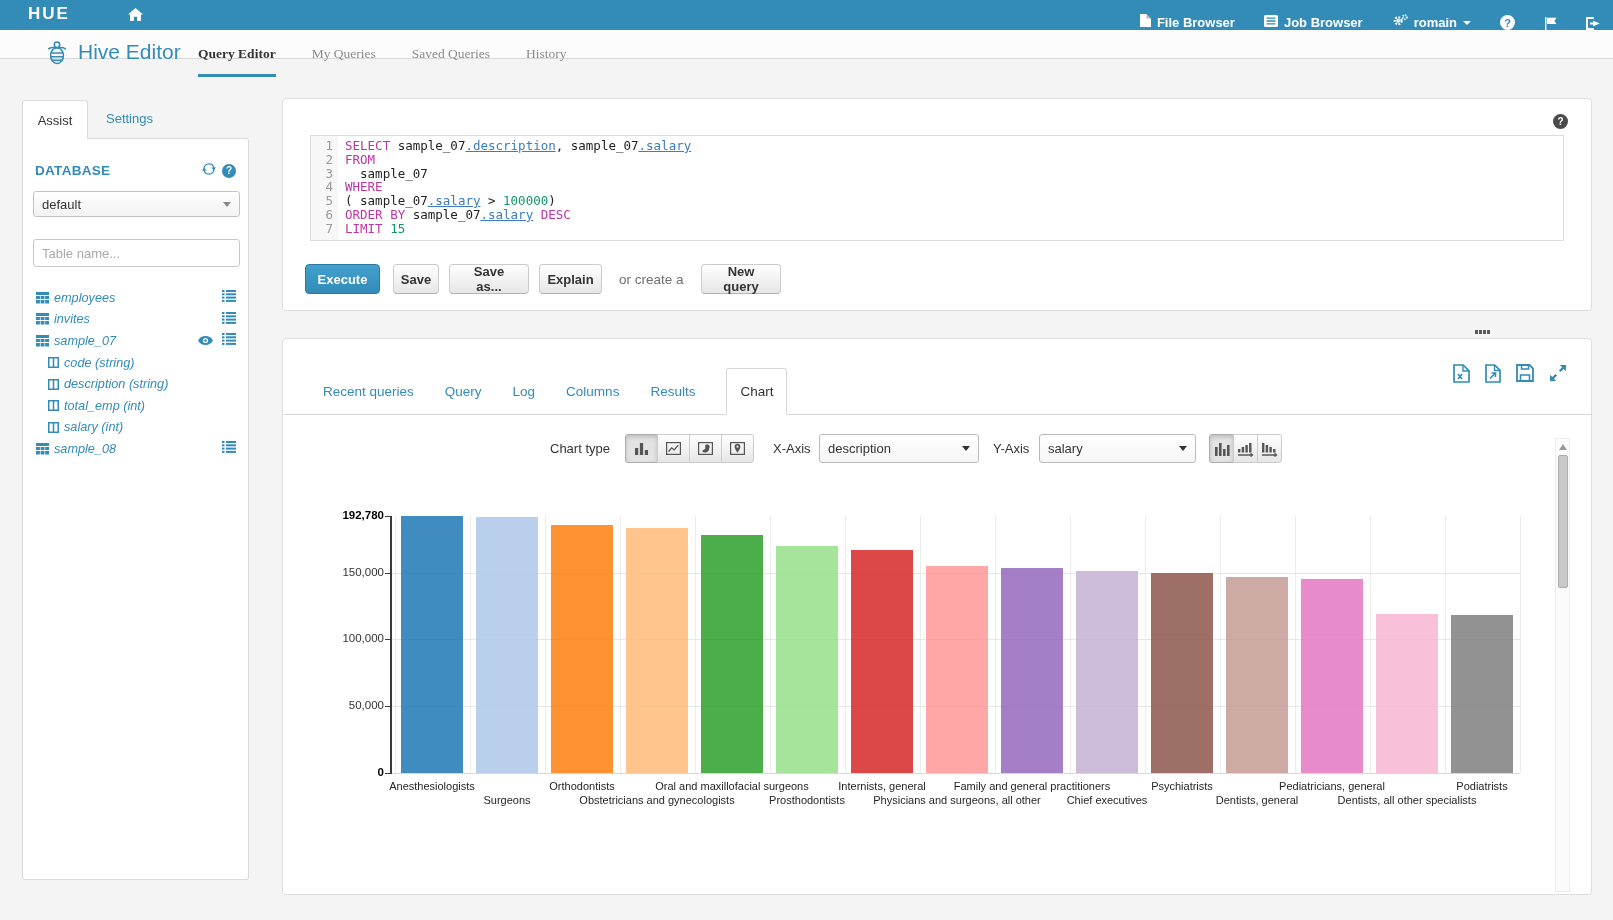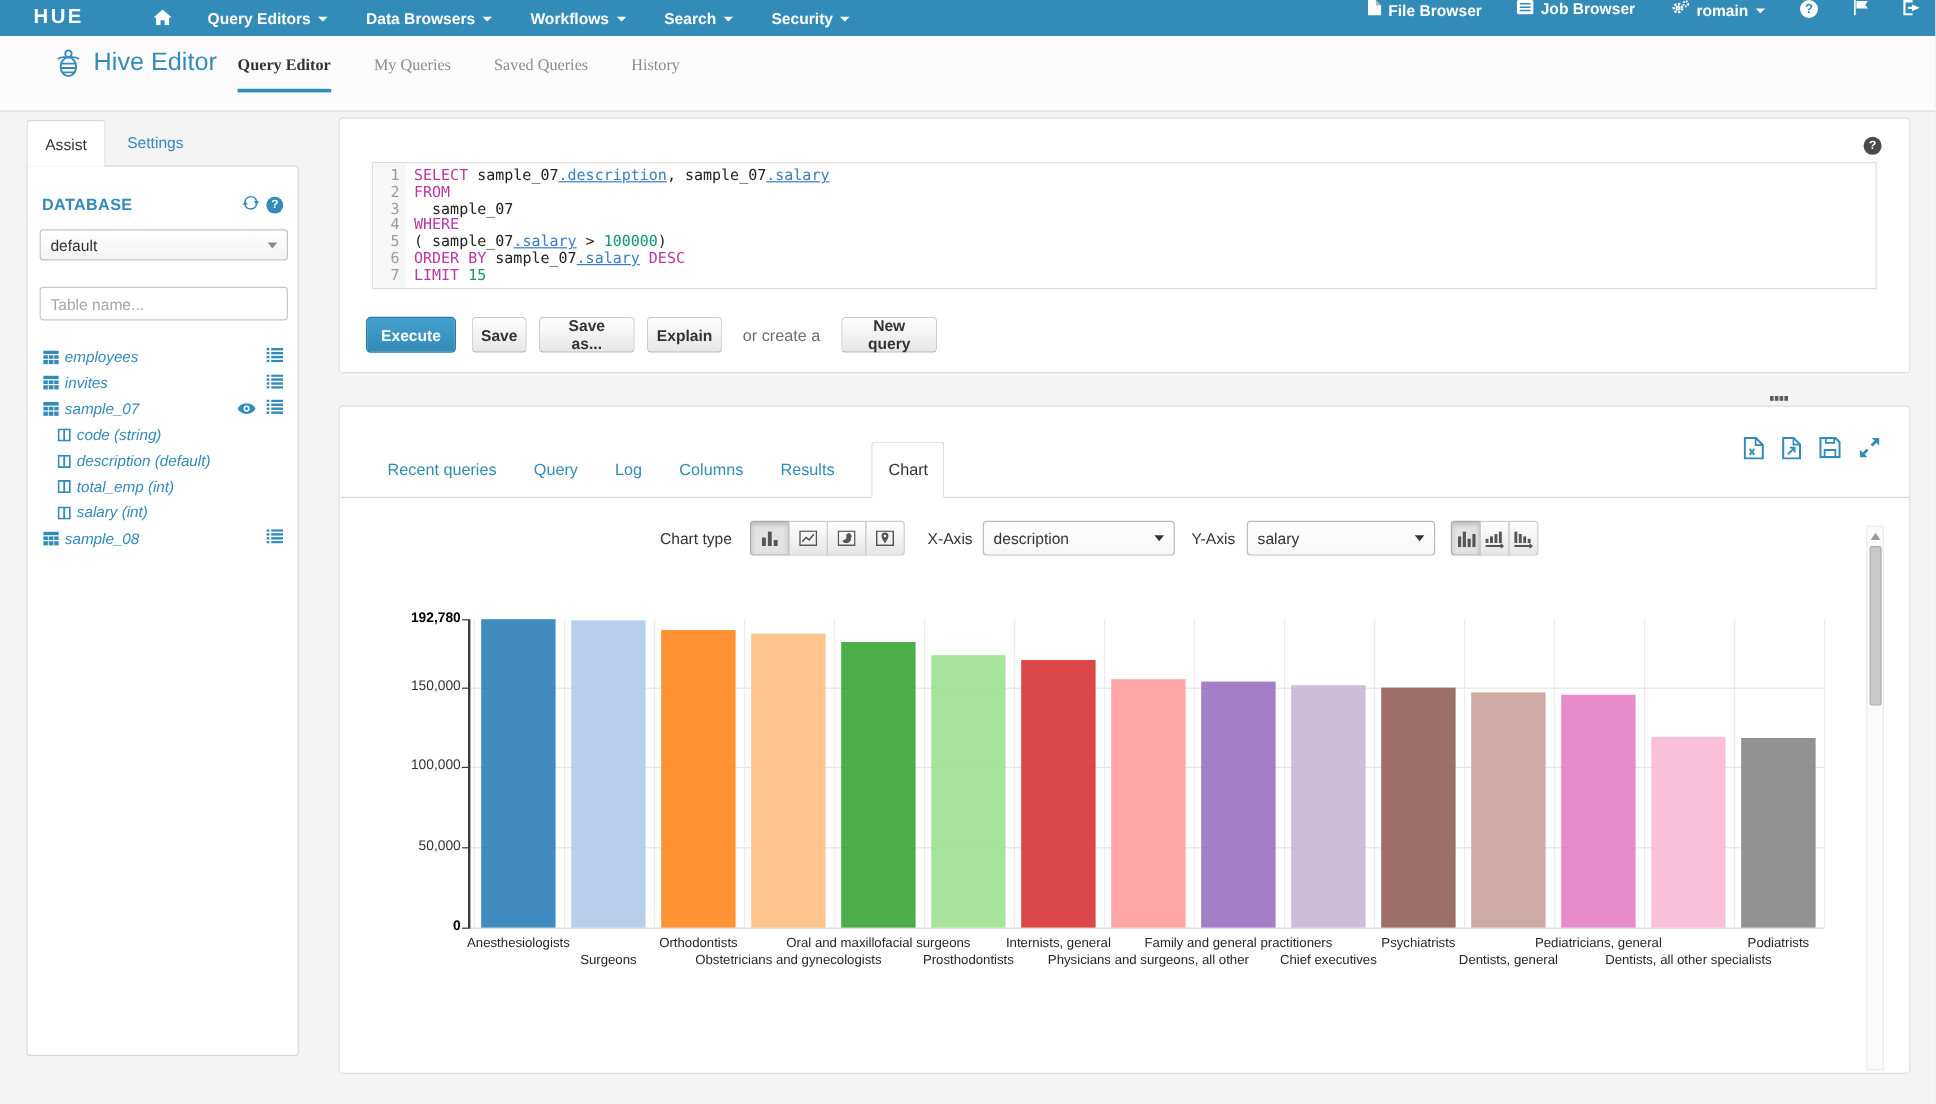--- a/index.html
+++ b/index.html
@@ -8,25 +8,25 @@
   .stage { position:relative; width:1613px; height:920px; background:#f4f4f4; overflow:hidden; font-size:13px; color:#333; }
   .abs { position:absolute; }
 
   
   .topnav { position:absolute; top:0; left:0; width:1613px; height:30px; background:#338bb8; color:#fff; display:flex; align-items:center; font-weight:bold; font-size:13px; }
   .topnav .logo { position:absolute; left:28px; top:4px; font-size:17px; letter-spacing:2px; cursor:pointer; }
   .topnav .homeic { position:absolute; left:128px; top:8px; cursor:pointer; }
   .navmenus { position:absolute; left:173px; top:0; height:30px; display:flex; gap:32px; align-items:center; }
   .nav-item { display:flex; align-items:center; gap:6px; cursor:pointer; white-space:nowrap; }
   .caret { width:0; height:0; border-left:4px solid transparent; border-right:4px solid transparent; border-top:4px solid #fff; display:inline-block; margin-top:1px; }
-  .navright { position:absolute; right:13px; top:0; height:30px; display:flex; gap:29px; align-items:flex-start; }
+  .navright { position:absolute; right:13px; top:0; height:30px; display:flex; gap:29px; align-items:flex-end; }
   .qcircle-w { width:15px; height:15px; border-radius:50%; background:#fff; color:#338bb8; font-size:11px; font-weight:bold; display:inline-flex; align-items:center; justify-content:center; cursor:pointer; }
 
   
-  .subheader { position:absolute; top:30px; left:0; width:1613px; height:63px; background:#fcfcfc; border-bottom:1px solid #d9d9d9; }
+  .subheader { position:absolute; top:30px; left:0; width:1613px; height:29px; background:#fcfcfc; border-bottom:1px solid #d9d9d9; }
   .beelogo { position:absolute; left:44px; top:9px; color:#338bb8; }
   .apptitle { position:absolute; left:78px; top:10px; font-size:21px; color:#338bb8; font-weight:normal; }
   .headertabs { position:absolute; left:198px; top:0; height:47px; display:flex; gap:36px;font-family:Liberation Serif, serif; }
   .htab { display:flex; align-items:center; height:100%; color:#8b8b8b; font-size:13.5px; cursor:pointer; border-bottom:3px solid transparent; padding-top:3px; }
   .htab.active { color:#333; font-weight:bold; border-bottom:3px solid #338bb8; }
 
   
   .assist-tab { position:absolute; left:22px; top:100px; width:66px; height:39px; background:#fff; border:1px solid #d9d9d9; border-bottom:none; border-radius:3px 3px 0 0; z-index:3; display:flex; align-items:center; justify-content:center; color:#333; cursor:pointer; }
   .settings-link { position:absolute; left:106px; top:111px; color:#338bb8; cursor:pointer; }
   .sidebar { position:absolute; left:22px; top:138px; width:227px; height:742px; background:#fff; border:1px solid #d9d9d9; border-radius:0 3px 3px 3px; z-index:2; }
@@ -100,27 +100,20 @@
 </head>
 <body>
 
 <div class="stage">
 
   <div class="topnav">
     <span class="logo">HUE</span>
     <span class="homeic" id="ic-home"><svg width="15" height="13" viewBox="0 0 15 13">
           <path fill="currentColor" d="M7.5 0L0 6.6h2.1V13h3.7V8.8h3.4V13h3.7V6.6H15z"></path>
         </svg></span>
-    <div class="navmenus" id="nav-menus">
-        <span class="nav-item">Query Editors<span class="caret"></span></span>
-        <span class="nav-item">Data Browsers<span class="caret"></span></span>
-        <span class="nav-item">Workflows<span class="caret"></span></span>
-        <span class="nav-item">Search<span class="caret"></span></span>
-        <span class="nav-item">Security<span class="caret"></span></span>
-      </div>
     <div class="navright">
       <span class="nav-item">
           <span id="ic-file"><svg width="11" height="13" viewBox="0 0 11 13">
               <path fill="currentColor" d="M0 0h6.5L11 4.5V13H0z"></path>
               <path fill="rgba(0,0,0,.28)" d="M6.5 0L11 4.5H6.5z"></path>
             </svg></span>
           <span>File Browser</span>
         </span>
       <span class="nav-item">
           <span id="ic-job"><svg width="14" height="12" viewBox="0 0 14 12">
@@ -299,21 +292,21 @@
         </div>
         <div class="trow col">
           <span class="ticn" style="color: rgb(51, 139, 184);">
             <svg width="11" height="11" viewBox="0 0 11 11">
               <g fill="none" stroke="currentColor" stroke-width="1.5">
                 <rect x=".75" y=".75" width="9.5" height="9.5"></rect>
                 <path d="M5.5 1v9"></path>
               </g>
             </svg>
           </span>
-          <span>description (default)</span>
+          <span>description (string)</span>
         </div>
         <div class="trow col">
           <span class="ticn" style="color: rgb(51, 139, 184);">
             <svg width="11" height="11" viewBox="0 0 11 11">
               <g fill="none" stroke="currentColor" stroke-width="1.5">
                 <rect x=".75" y=".75" width="9.5" height="9.5"></rect>
                 <path d="M5.5 1v9"></path>
               </g>
             </svg>
           </span>

